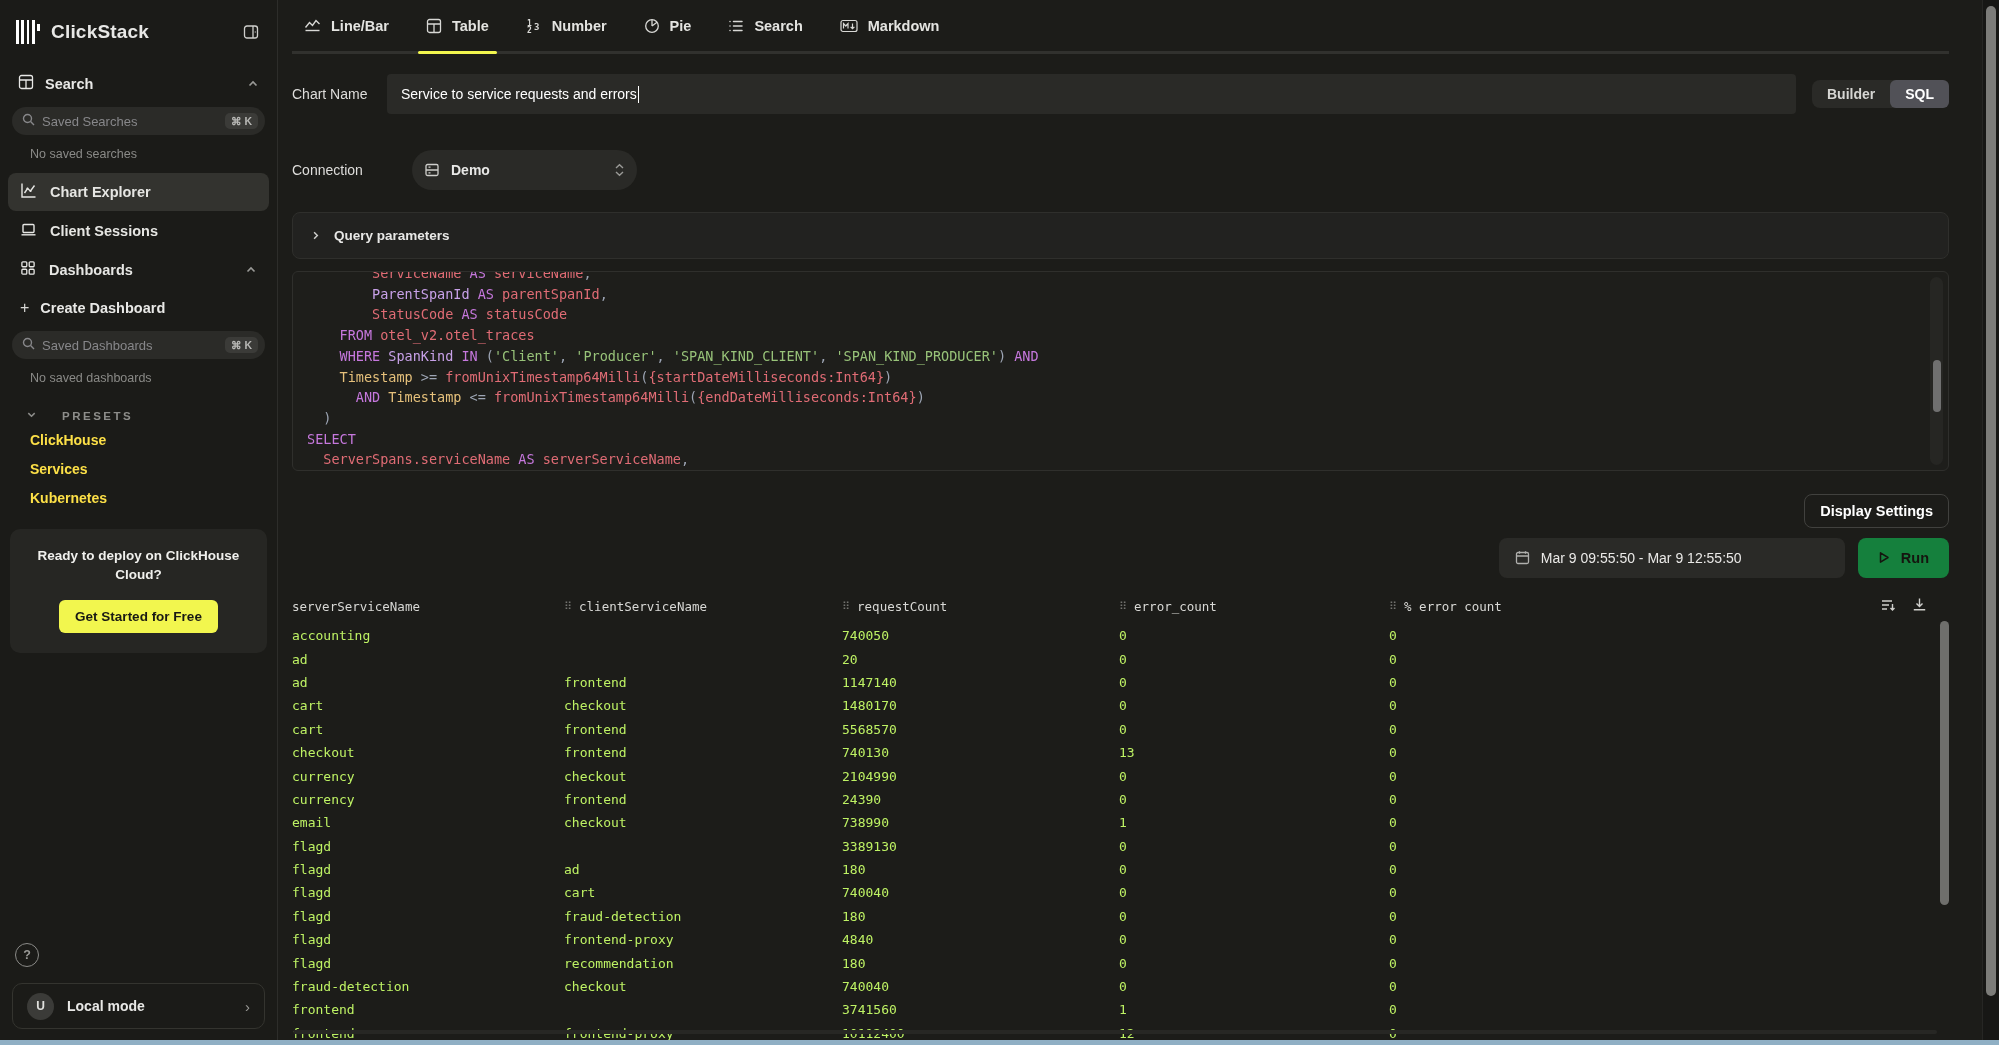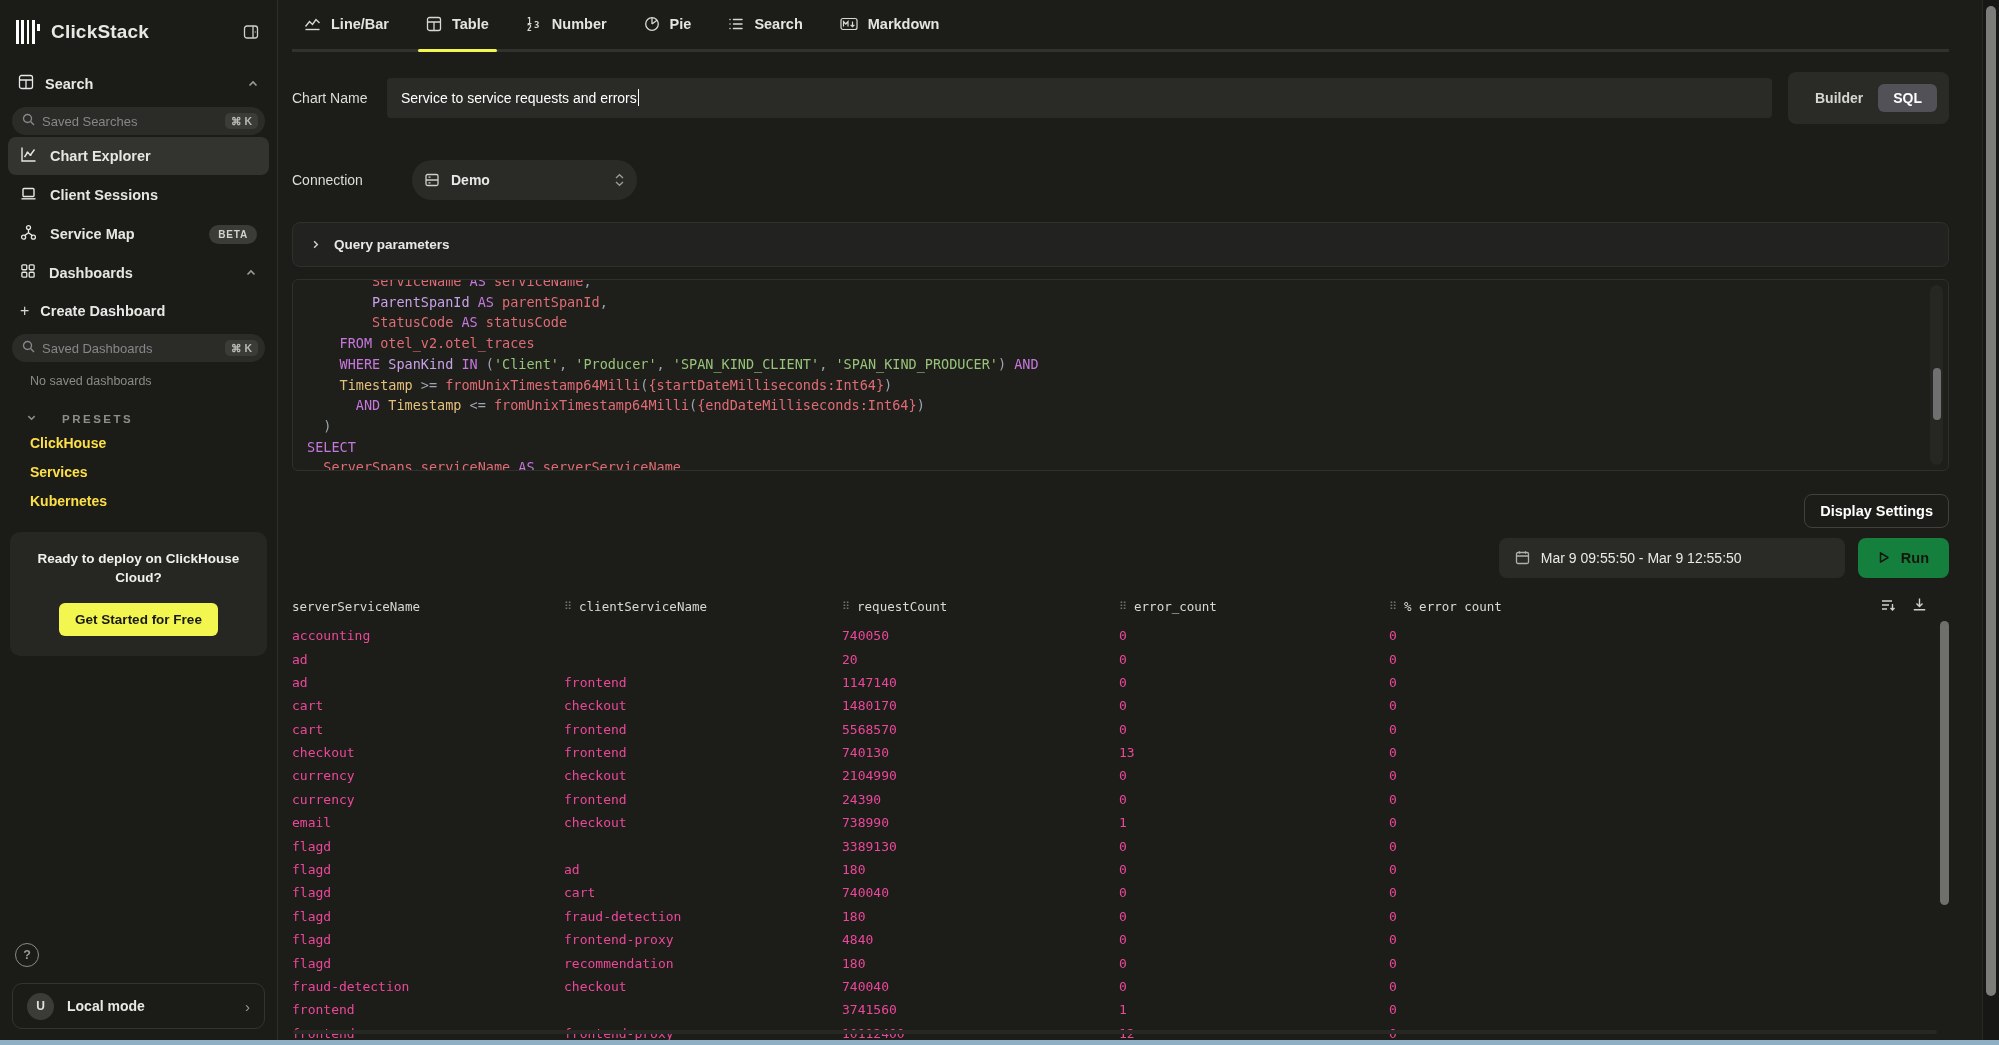--- a/index.html
+++ b/index.html
@@ -44,21 +44,21 @@
   .tabs { height:54px; display:flex; align-items:stretch; gap:37px; padding:0 12px; border-bottom:3px solid #31312e; }
   .tab { position:relative; display:flex; align-items:center; gap:10px; font-size:14.5px; font-weight:600; color:#e4e4e1; cursor:pointer; }
   .tab .ticon { display:flex; color:#d8d8d5; }
   .tab.active::after { content:""; position:absolute; left:-8px; right:-8px; bottom:-3px; height:3px; background:#f2f64e; border-radius:2px; }
 
   .row1 { margin-top:20px; display:flex; align-items:center; }
   .field-label { font-size:14px; color:#dedddb; }
   .row1 .field-label { width:95px; }
   .text-input { flex:1; background:#2a2a27; border-radius:4px; height:40px; display:flex; align-items:center; padding:0 14px; font-size:14px; color:#fff; }
   .caret { display:inline-block; width:1.5px; height:17px; background:#fff; margin-left:1px; }
-  .segmented { margin-left:16px; background:#2a2a27; border-radius:8px; padding:12px; display:flex; }
+  .segmented { margin-left:16px; background:#2a2a27; border-radius:8px; padding:0; display:flex; }
   .seg-opt { padding:6px 15px; border-radius:6px; font-size:14px; font-weight:600; color:#d6d6d3; cursor:pointer; }
   .seg-opt.selected { background:#515157; color:#fff; }
 
   .row2 { margin-top:36px; display:flex; align-items:center; }
   .row2 .field-label { width:120px; }
   .select-box { width:225px; background:#2a2a27; border-radius:20px; height:40px; display:flex; align-items:center; gap:11px; padding:0 12px; font-size:14px; font-weight:600; }
   .select-box .updown { margin-left:auto; color:#9a9a97; display:flex; }
   .dbicon { color:#cfcfcc; display:flex; }
 
   .qparams { margin-top:22px; border:1px solid #2f2f2c; background:#222220; border-radius:8px; height:47px; display:flex; align-items:center; gap:13px; padding:0 17px; font-size:13.5px; font-weight:600; }
@@ -77,21 +77,21 @@
   .date-range { background:#2a2a27; border-radius:8px; height:40px; display:flex; align-items:center; gap:11px; padding:0 16px; width:346px; font-size:14px; color:#eae9e7; }
   .cal-icon { color:#b0b0ad; display:flex; }
   .run-btn { background:#15803d; color:#15150f; border-radius:8px; height:40px; display:flex; align-items:center; gap:11px; padding:0 20px; font-size:14.5px; font-weight:700; cursor:pointer; }
   .run-btn svg { display:block; }
 
   .table-wrap { margin-top:17px; position:relative; font-family:"DejaVu Sans Mono", monospace; }
   .tgrid { display:grid; grid-template-columns:272px 278px 277px 270px 1fr; }
   .thead { font-size:12.5px; color:#d8d8d5; padding:4px 0 10px; }
   .th { display:flex; align-items:center; gap:7px; }
   .handle { color:#73736f; font-size:11px; line-height:1; }
-  .trow { height:23.4px; align-items:center; font-size:13px; color:#ec4899; }
+  .trow { height:23.4px; align-items:center; font-size:13px; color:#bef264; }
   .tcell { overflow:hidden; white-space:nowrap; }
   .thead-icons { position:absolute; right:22px; top:2px; display:flex; gap:16px; color:#cfcfcc; }
   .thead-icons span { display:flex; cursor:pointer; }
   .tbl-sbthumb { position:absolute; right:0px; top:26px; width:9px; height:284px; background:#6f6f6c; border-radius:5px; }
 
   .hscroll-track { position:absolute; left:293px; right:62px; bottom:11px; height:4px; background:#272724; border-radius:2px; }
   .page-gutter { position:absolute; right:0; top:0; width:17px; height:1040px; background:#171715; border-left:1px solid #262624; }
   .page-sbthumb { position:absolute; right:3.5px; top:6px; width:10px; height:990px; background:#7c7c79; border-radius:5px; }
   .bottom-strip { position:absolute; left:0; right:0; bottom:0; height:5px; background:#8fafc4; }
 </style>
@@ -138,47 +138,38 @@
     <div class="pill">
       <span>
         <svg width="13" height="13" viewBox="0 0 13 13" fill="none" stroke="currentColor" stroke-width="1.4">
             <circle cx="5.5" cy="5.5" r="4"></circle>
             <path d="M8.6 8.6 L12 12"></path>
           </svg>
       </span>
       <span>Saved Searches</span>
       <span class="kbd">⌘ K</span>
     </div>
+    <div class="muted-note">No saved searches</div>
 
     <nav class="nav" id="nav-container">
         <div class="nav-item active">
           <span class="ticon"><svg width="17" height="17" viewBox="0 0 17 17" fill="none" stroke="currentColor" stroke-width="1.4">
               <path d="M2 1.5 V15 H15.5"></path>
               <path d="M4.5 11 L7.5 6.5 L10.5 9 L14.5 3.5"></path>
               <circle cx="7.5" cy="6.5" r="1.1" fill="currentColor" stroke="none"></circle>
               <circle cx="10.5" cy="9" r="1.1" fill="currentColor" stroke="none"></circle>
             </svg></span>
           <span>Chart Explorer</span>
         </div>
         <div class="nav-item">
           <span class="ticon"><svg width="17" height="17" viewBox="0 0 17 17" fill="none" stroke="currentColor" stroke-width="1.4">
               <rect x="3" y="3.5" width="11" height="8" rx="1"></rect>
               <path d="M1.5 13.8 H15.5"></path>
             </svg></span>
           <span>Client Sessions</span>
-        </div>
-        <div class="nav-item">
-          <span class="ticon"><svg width="17" height="17" viewBox="0 0 17 17" fill="none" stroke="currentColor" stroke-width="1.3">
-              <circle cx="8.5" cy="3.6" r="2"></circle>
-              <circle cx="3.6" cy="13.2" r="2"></circle>
-              <circle cx="13.4" cy="13.2" r="2"></circle>
-              <path d="M8.5 5.6 V8.8 M8.5 8.8 L4.6 11.6 M8.5 8.8 L12.4 11.6"></path>
-            </svg></span>
-          <span>Service Map</span>
-          <span class="nbadge">BETA</span>
         </div>
         <div class="nav-item">
           <span class="ticon"><svg width="16" height="16" viewBox="0 0 17 17" fill="none" stroke="currentColor" stroke-width="1.4">
               <rect x="2" y="2" width="5.2" height="5.2" rx="1"></rect>
               <rect x="9.8" y="2" width="5.2" height="5.2" rx="1"></rect>
               <rect x="2" y="9.8" width="5.2" height="5.2" rx="1"></rect>
               <rect x="9.8" y="9.8" width="5.2" height="5.2" rx="1"></rect>
             </svg></span>
           <span>Dashboards</span>
           <span class="nchev">

